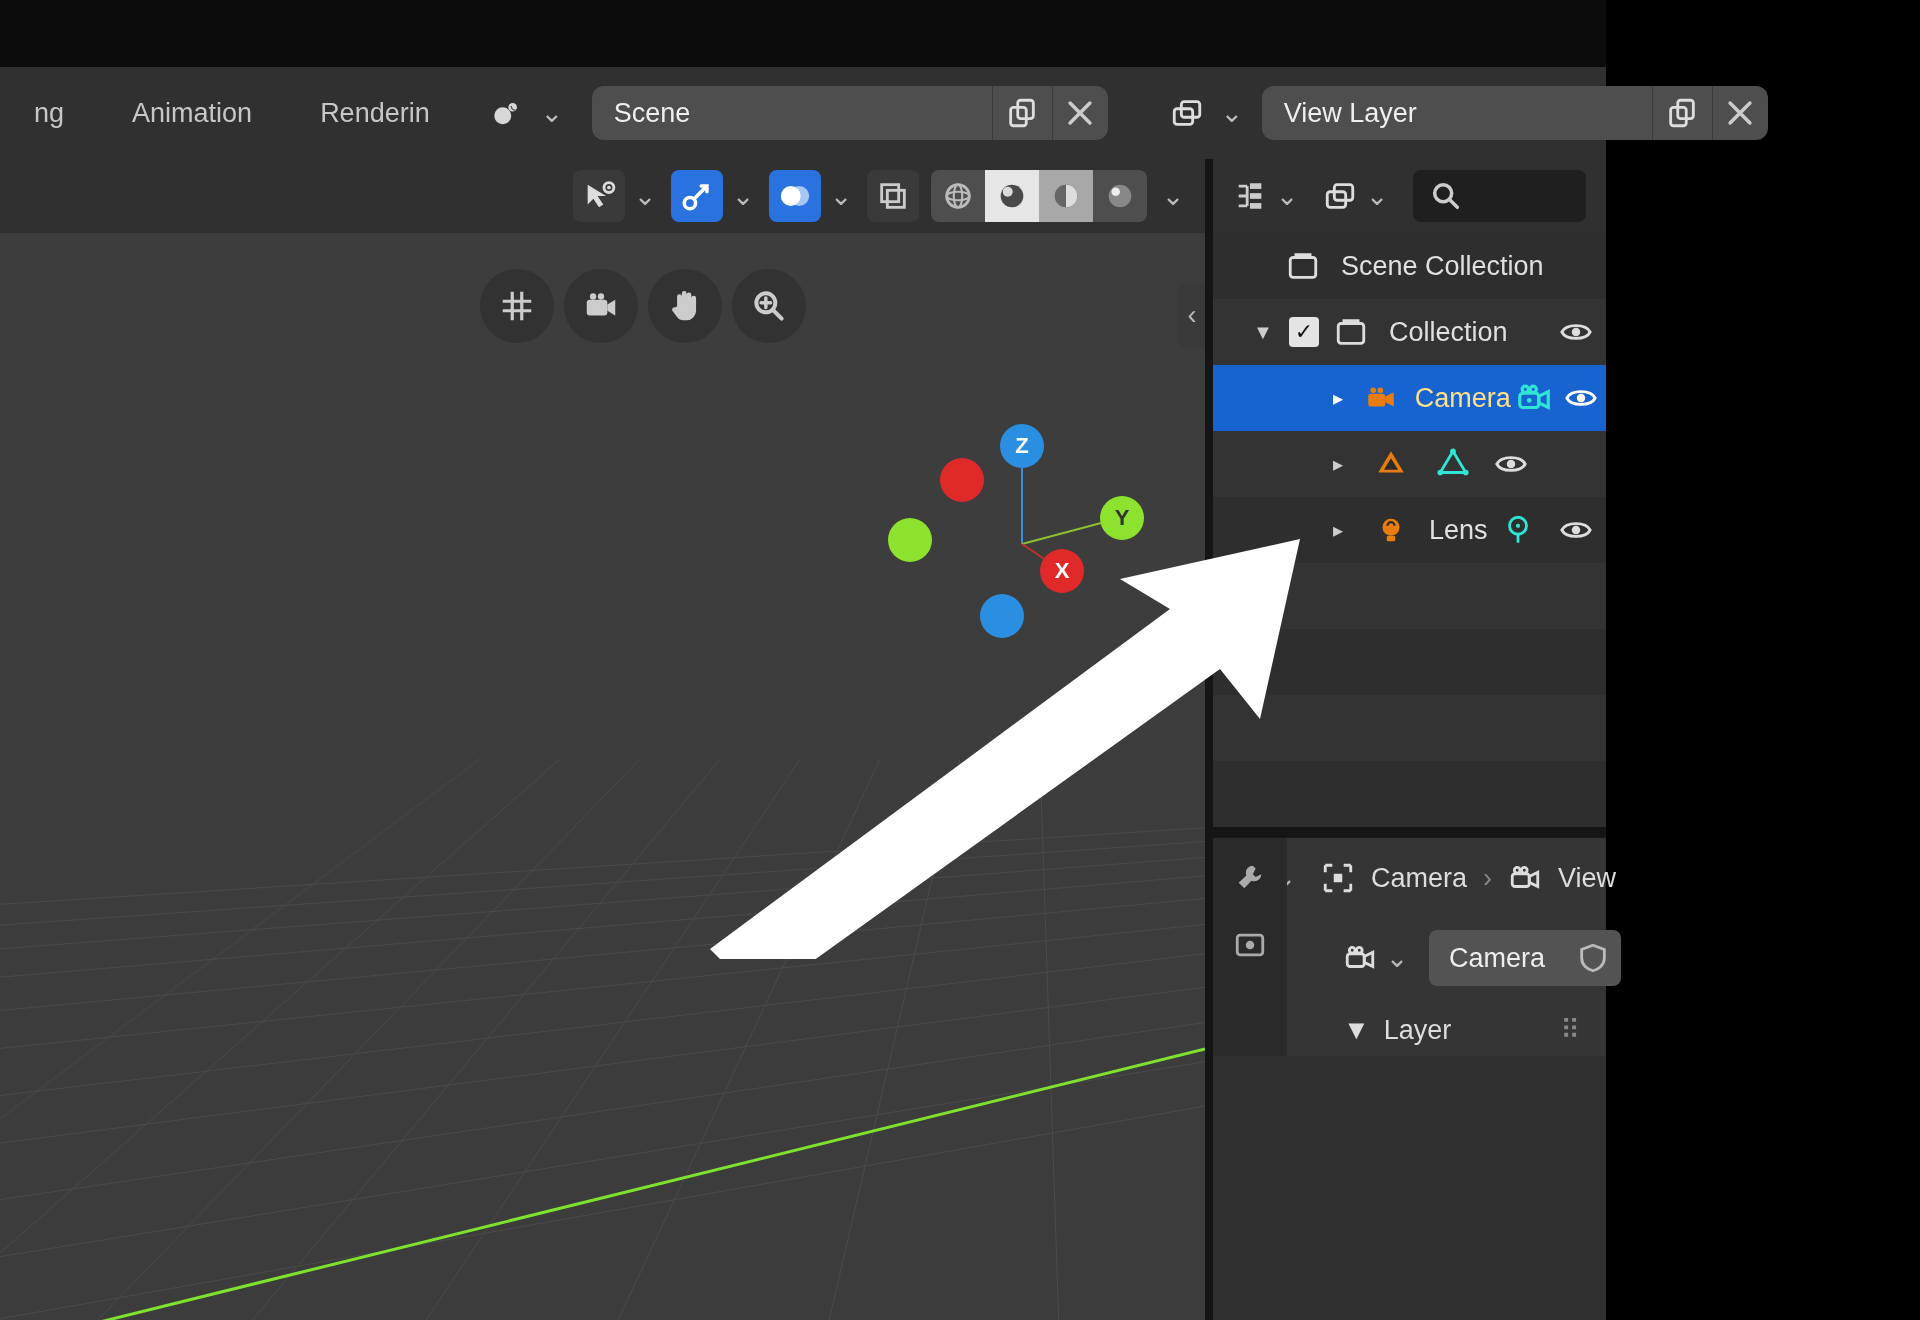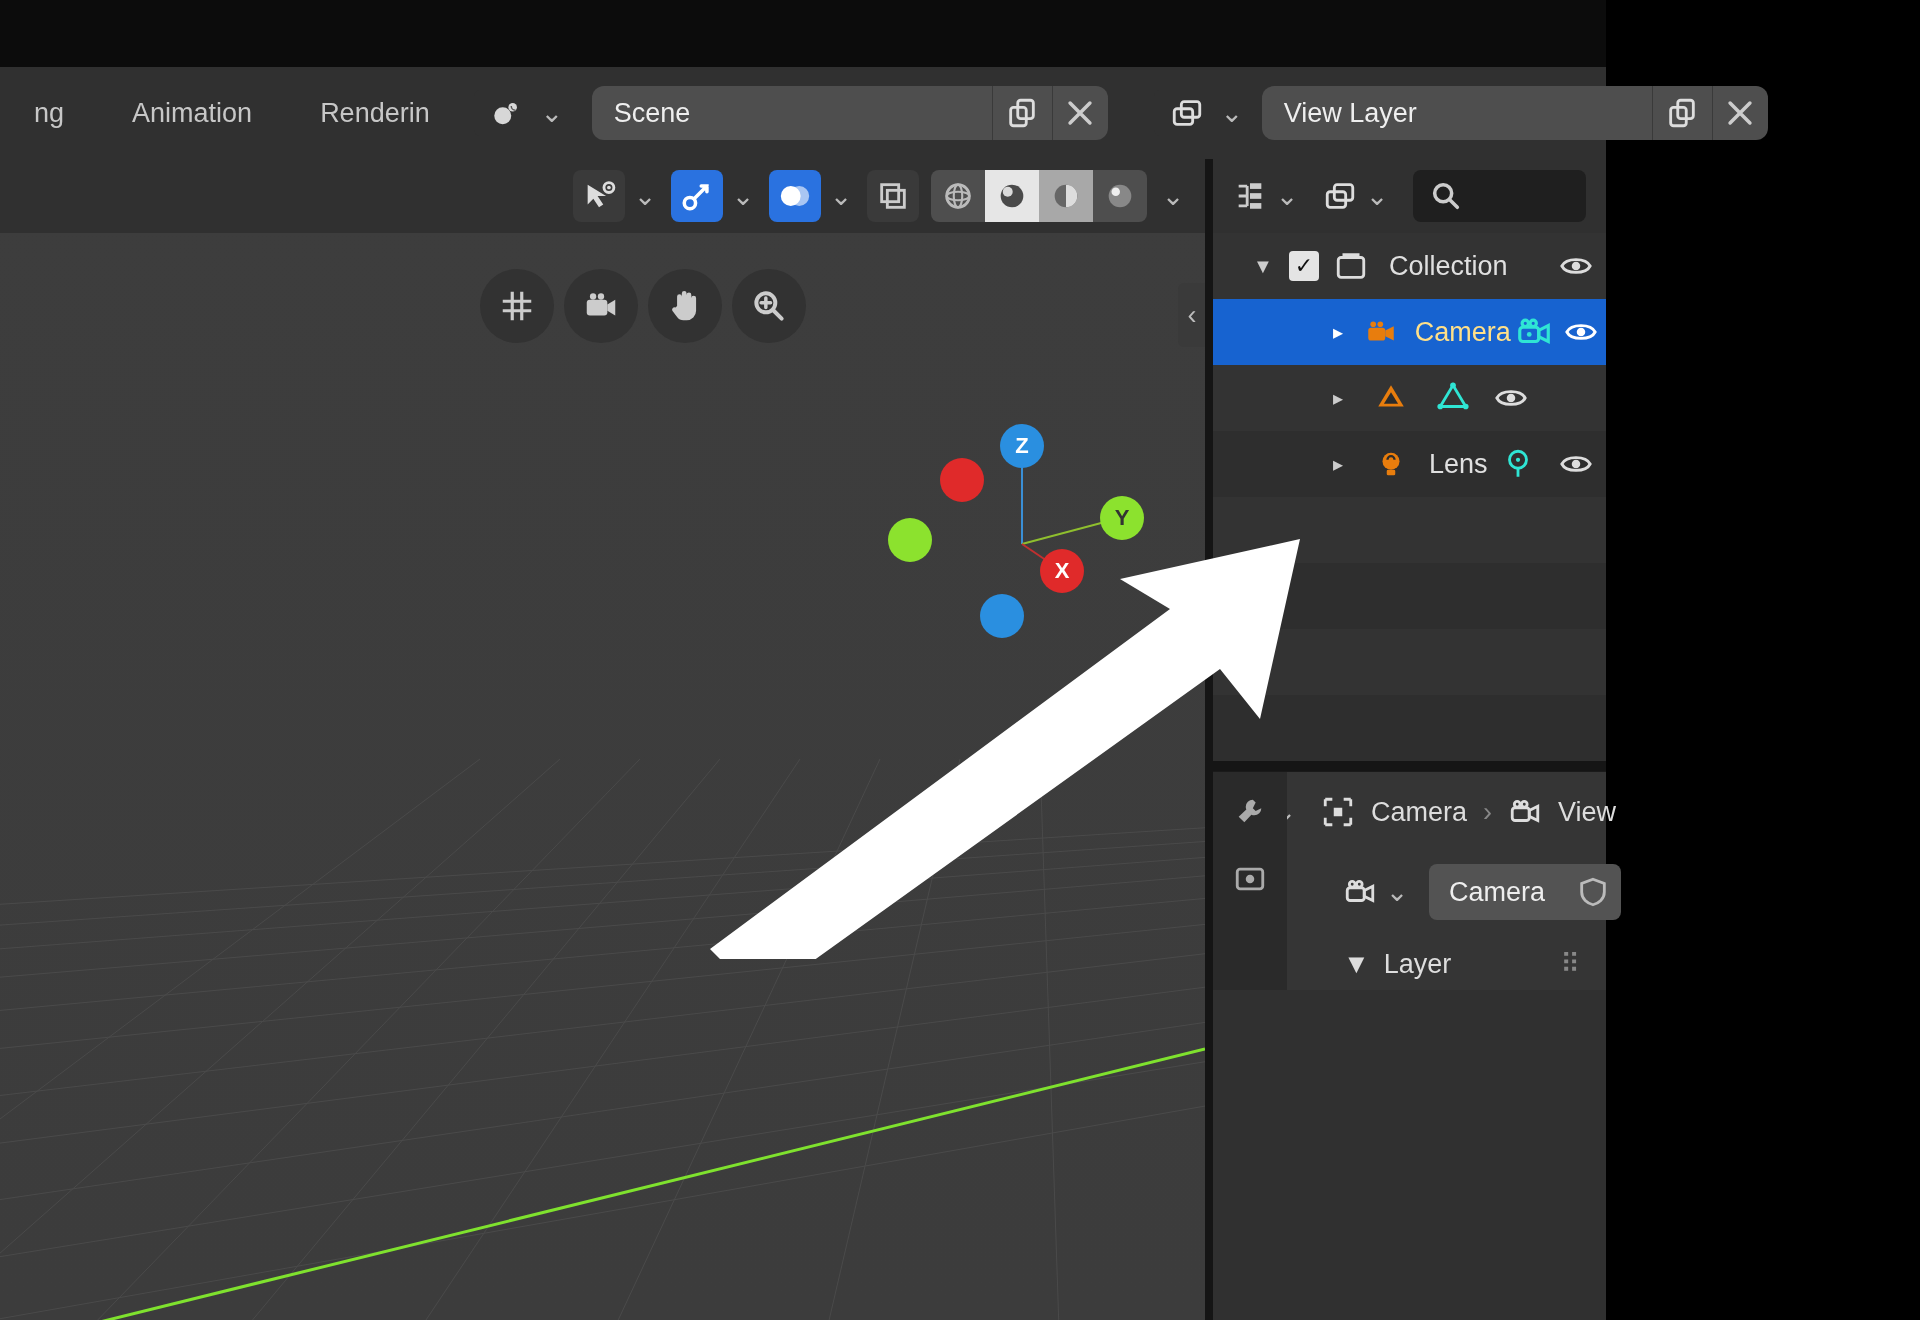--- a/index.html
+++ b/index.html
@@ -329,20 +329,30 @@
       </div>
       <div class="search" title="">
         <svg class="ic" viewBox="0 0 24 24">
             <circle cx="10" cy="10" r="6" fill="none" stroke="#ccc" stroke-width="2.5"></circle>
             <path d="M15 15 L20 20" stroke="#ccc" stroke-width="2.5" stroke-linecap="round"></path>
           </svg>
       </div>
     </div>
 
     <div class="outliner">
+      <div class="row">
+        <div class="treeindent"></div>
+        <div class="ico">
+          <svg class="ic" viewBox="0 0 24 24">
+              <rect x="3" y="6" width="18" height="14" rx="2" fill="none" stroke="#ddd" stroke-width="2"></rect>
+              <rect x="6" y="3" width="12" height="3" fill="#ddd"></rect>
+            </svg>
+        </div>
+        <div class="name">Scene Collection</div>
+      </div>
 
       <div class="row alt" style="padding-left:40px">
         <div class="expander">▼</div>
         <div class="cb">✓</div>
         <div class="ico">
           <svg class="ic" viewBox="0 0 24 24">
               <rect x="3" y="6" width="18" height="14" rx="2" fill="none" stroke="#ddd" stroke-width="2"></rect>
               <rect x="6" y="3" width="12" height="3" fill="#ddd"></rect>
             </svg>
         </div>

